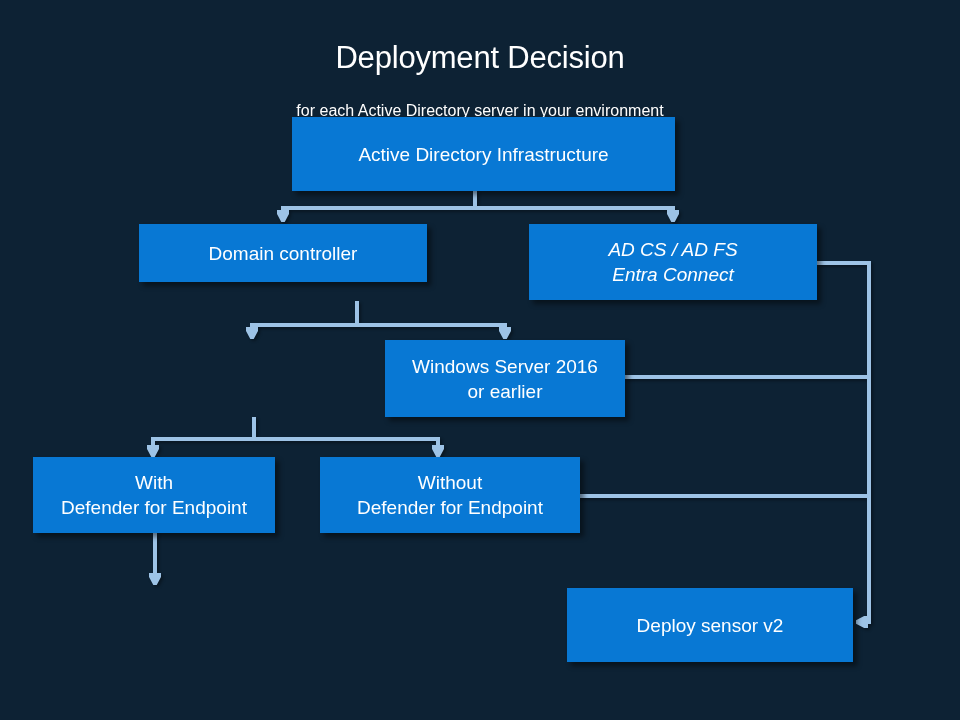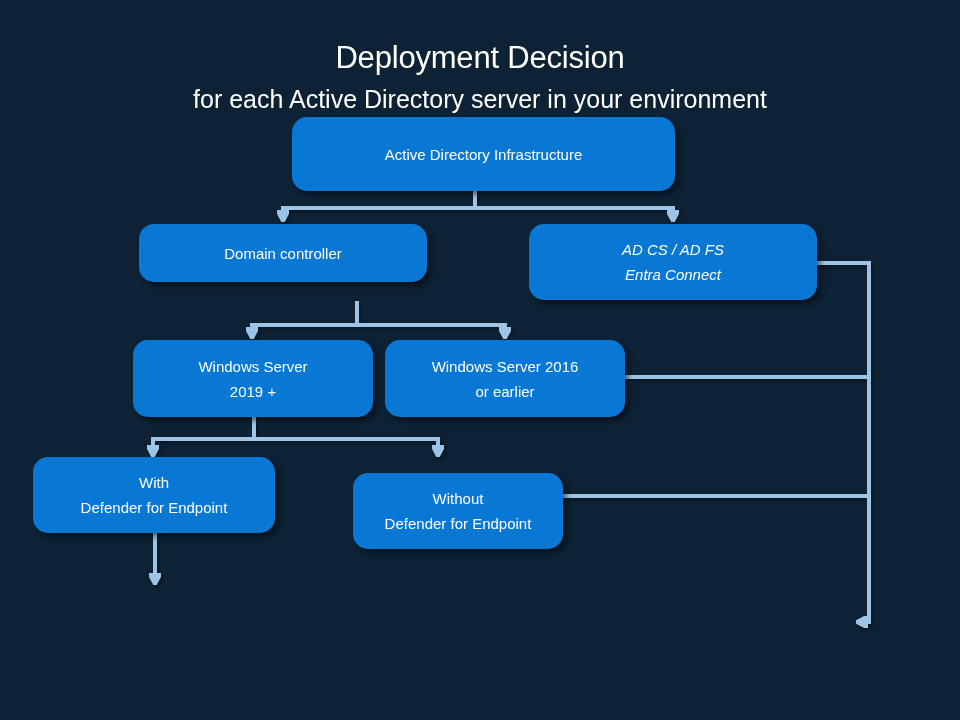--- a/index.html
+++ b/index.html
@@ -29,23 +29,23 @@
   }
   .title {
     margin: 0;
     padding-top: 40px;
     font-size: 31px;
     font-weight: 500;
     letter-spacing: -0.2px;
     line-height: 36px;
   }
   .subtitle {
-    margin: 4px;
+    margin: 16px;
     padding-top: 4px;
-    font-size: 25px;
+    font-size: 16px;
     font-weight: 400;
     line-height: 30px;
   }
   .connectors {
     position: absolute;
     left: 0; top: 0;
     width: 960px; height: 720px;
     filter: drop-shadow(2px 2px 1.5px rgba(0,0,0,0.35));
   }
   .connectors path {
@@ -56,32 +56,31 @@
   .connectors .arrowhead-shape { fill: var(--connector); }
   .node {
     position: absolute;
     background: var(--node_fill);
     color: var(--text);
     display: flex;
     flex-direction: column;
     align-items: center;
     justify-content: center;
     text-align: center;
-    font-size: 15px;
+    font-size: 19px;
     line-height: 25px;
     box-shadow: 4px 4px 5px rgba(0,0,0,0.45);
-    border-radius: 15px;
   }
   .n-adi        { left: 292px; top: 117px; width: 383px; height: 74px; }
   .n-dc         { left: 139px; top: 224px; width: 288px; height: 58px; }
   .n-adcs       { left: 529px; top: 224px; width: 288px; height: 76px; font-style: italic; }
   .n-ws2019     { left: 133px; top: 340px; width: 240px; height: 77px; }
   .n-ws2016     { left: 385px; top: 340px; width: 240px; height: 77px; }
   .n-withdfe    { left:  33px; top: 457px; width: 242px; height: 76px; }
-  .n-withoutdfe { left: 320px; top: 473px; width: 210px; height: 76px; margin-left: 33px; }
+  .n-withoutdfe { left: 320px; top: 457px; width: 260px; height: 76px; }
   .n-v3         { left:  29px; top: 588px; width: 286px; height: 74px; }
   .n-v2         { left: 567px; top: 588px; width: 286px; height: 74px; }
 </style>
 </head>
 <body>
 
 <div class="slide">
 
   <div class="header">
     <h1 class="title">Deployment Decision</h1>
@@ -118,35 +117,34 @@
 
   <div class="node n-dc">
     <span>Domain controller</span>
   </div>
 
   <div class="node n-adcs">
     <span>AD CS / AD FS</span>
     <span>Entra Connect</span>
   </div>
 
-  <div class="node n-ws2019">
-    <span>Windows Server</span>
-    <span>2019 +</span>
-  </div>
 
   <div class="node n-ws2016">
     <span>Windows Server 2016</span>
     <span>or earlier</span>
   </div>
 
   <div class="node n-withdfe">
     <span>With</span>
     <span>Defender for Endpoint</span>
   </div>
 
   <div class="node n-withoutdfe">
     <span>Without</span>
     <span>Defender for Endpoint</span>
   </div>
 
 
+  <div class="node n-v2">
+    <span>Deploy sensor v2</span>
+  </div>
 
 </div>
 
 </body></html>

